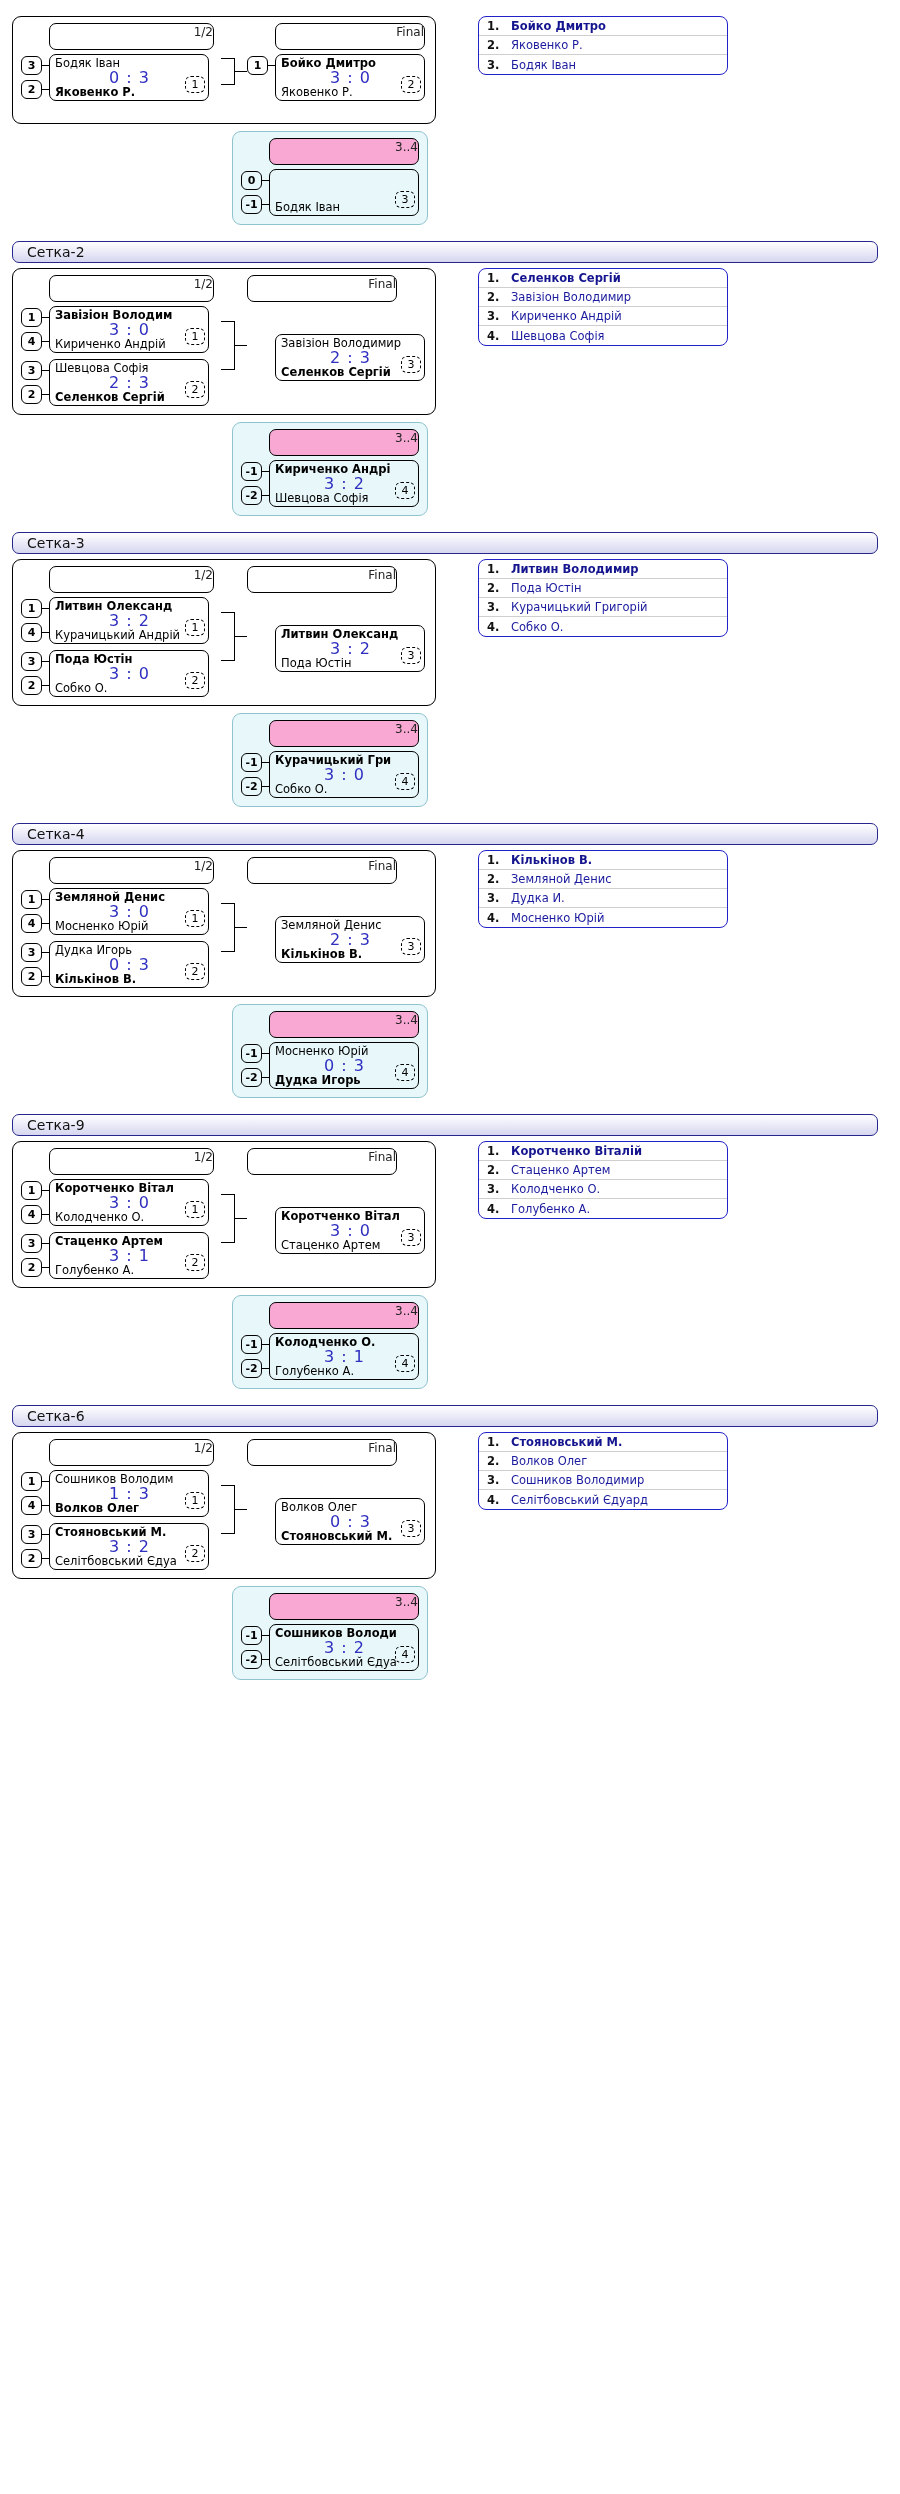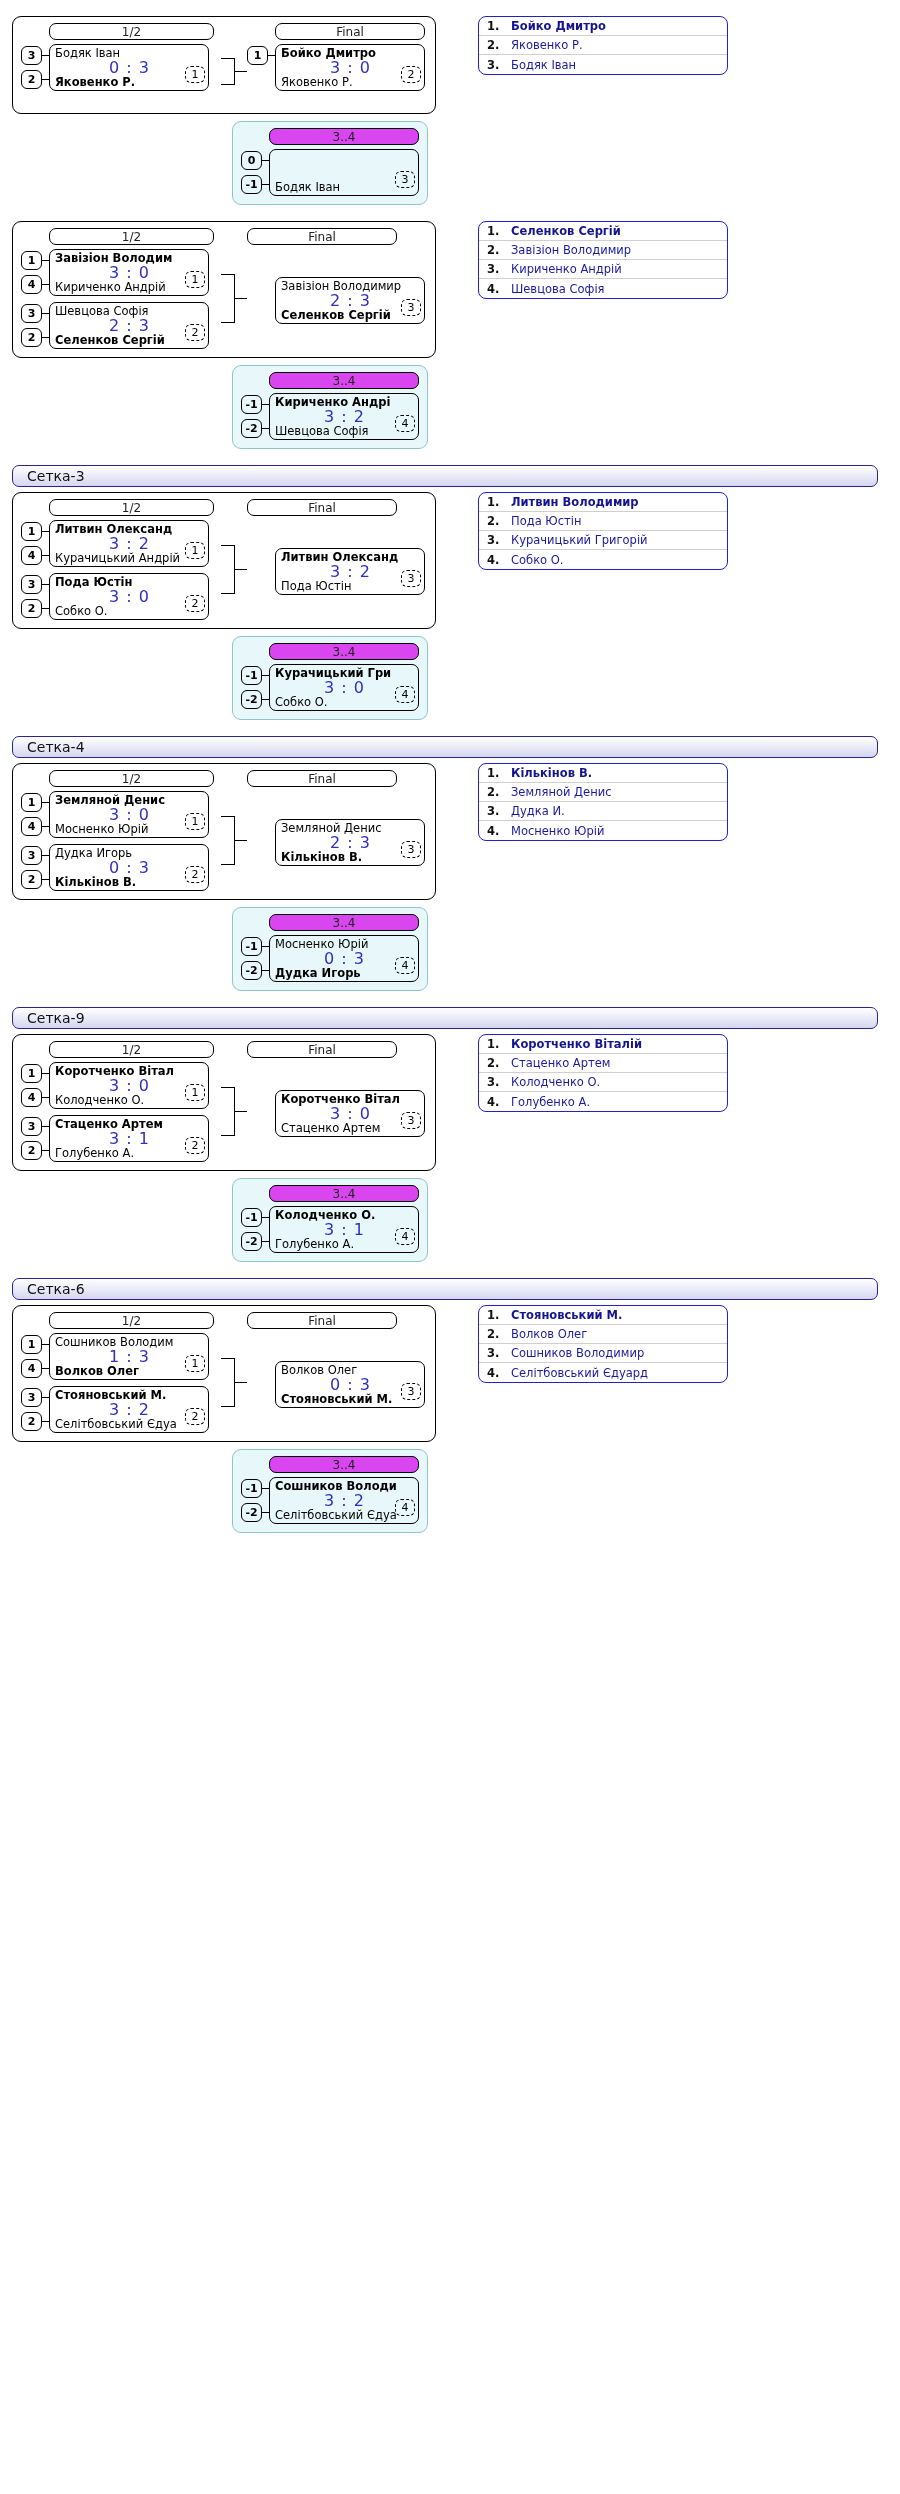--- a/index.html
+++ b/index.html
@@ -74,23 +74,23 @@
     border-radius: 9px;
     background: #fff;
     padding: 6px 8px 8px 8px;
     position: relative;
   }
 
   .round-head {
     border: 1px solid #000;
     border-radius: 7px;
     background: #fff;
-    height: 17px;
+    height: 27px;
     line-height: 16px;
-    text-align: center;
+    text-align: right;
     font-size: 12px;
     color: #222;
   }
 
   .cols { display: flex; align-items: flex-start; }
   .col { display: flex; flex-direction: column; }
 
   
   .seed {
     width: 21px; height: 19px;
@@ -182,21 +182,21 @@
 
   
   .consol-wrap { margin-top: 7px; margin-left: 232px; }
   .consol {
     border: 1px solid #8fc4cf;
     border-radius: 9px;
     background: #e8f7f9;
     padding: 6px 8px 8px 8px;
     display: inline-block;
   }
-  .consol .round-head { background: #d946ef; }
+  .consol .round-head { background: #f9a8d4; }
   .consol .mbox { background: #e8f7f9; }
   .consol .seed { background: #e8f7f9; }
   .consol .place { background: #e8f7f9; }
   .empty-line { height: 14px; }
 </style>
 </head>
 <body>
 
 <div class="page">
 
@@ -292,20 +292,21 @@
               </div>
               <div class="mbox" style="width:150px;">
                 <div class="pname">&nbsp;</div>
                 <div class="score">&nbsp;</div>
                 <div class="pname">Бодяк Іван</div>
                 <div class="place">3</div>
               </div>
             </div></div></div>
       </div>
       <div class="section">
+        <div class="section-title">Сетка-2</div>
         <div class="section-body">
           <div class="rounds-frame">
             <div class="cols">
               <div class="col" style="width:200px;">
                 <div class="round-head" style="margin:0 0 4px 28px;width:165px;">1/2</div>
                 <div style="margin-bottom:6px;">
                   <div style="display:flex;align-items:stretch;">
                     <div style="display:flex;flex-direction:column;justify-content:space-between;padding:2px 0;">
                       <div style="display:flex;align-items:center;">
                         <div class="seed">1</div>

